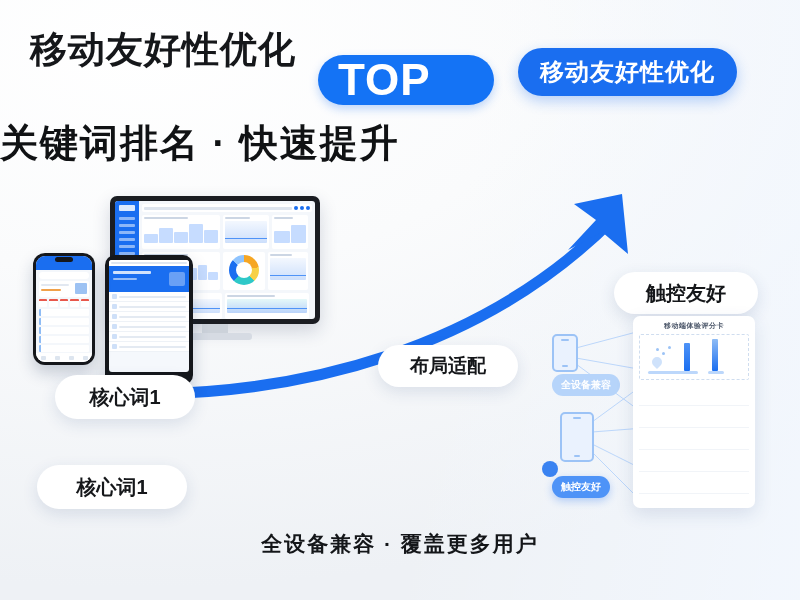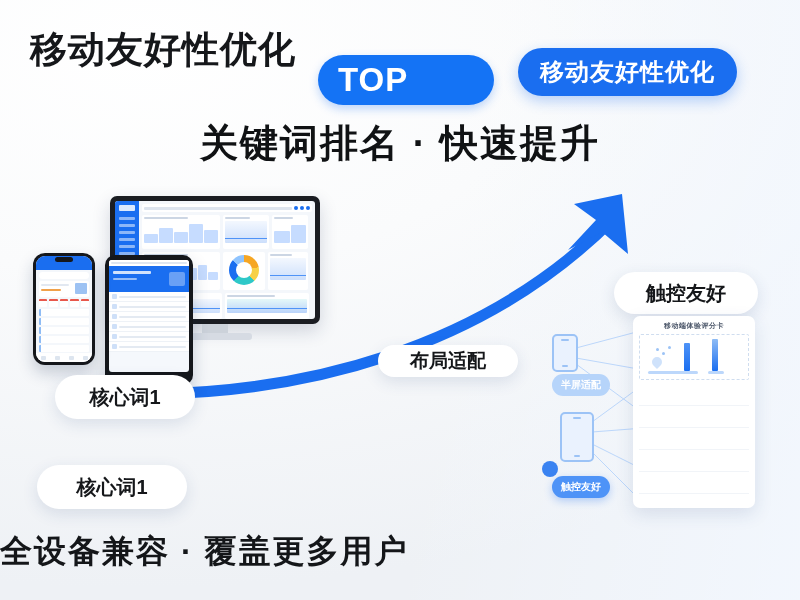--- a/index.html
+++ b/index.html
@@ -26,43 +26,43 @@
     font-size:37px;font-weight:bold;color:#15171a;letter-spacing:1px;
     white-space:nowrap;
   }
   .top-badge{
     position:absolute;left:318px;top:55px;
     height:50px;width:176px;border-radius:26px;background:#1473f5;
     box-shadow:0 4px 10px rgba(25,110,240,.28);
     display:flex;align-items:center;
   }
   .top-badge .tword{
-    color:#ffffff;font-size:33px;font-weight:bold;letter-spacing:1px;
+    color:#ffffff;font-size:44px;font-weight:bold;letter-spacing:1px;
     padding-left:20px;
   }
   .top-badge .tcircle{
     position:absolute;right:4px;top:3px;width:44px;height:44px;border-radius:50%;
     background:#ffffff;display:flex;align-items:center;justify-content:center;
     color:#111;font-size:25px;font-weight:bold;
   }
   .tag-pill{
     position:absolute;left:518px;top:48px;
     height:48px;padding:0 22px;border-radius:25px;background:#1a6ef0;
     display:flex;align-items:center;justify-content:center;
     color:#fff;font-size:24px;font-weight:bold;letter-spacing:1px;
     box-shadow:0 5px 14px rgba(25,110,240,.3);
     white-space:nowrap;
   }
   .h2{
-    position:absolute;left:0;right:0;top:118px;text-align:center;
+    position:absolute;left:0;right:0;top:118px;
     font-size:38px;font-weight:bold;color:#101214;letter-spacing:2px;
   }
   .footline{
-    position:absolute;left:0;right:0;top:530px;
-    font-size:32px;font-weight:bold;color:#141619;letter-spacing:2px;
+    position:absolute;left:0;right:0;top:530px;text-align:center;
+    font-size:21px;font-weight:bold;color:#141619;letter-spacing:2px;
   }
 
   
   .arrow{position:absolute;left:150px;top:180px;width:560px;height:230px;}
 
   
   .monitor{position:absolute;left:110px;top:196px;width:210px;height:145px;}
   .mon-screen{
     position:absolute;left:0;top:0;width:210px;height:128px;
     background:#1b1d22;border-radius:7px;padding:5px;box-sizing:border-box;
@@ -132,21 +132,21 @@
   .kpill{
     position:absolute;background:#ffffff;border-radius:22px;
     box-shadow:0 5px 16px rgba(40,70,120,.13);
     font-size:20px;font-weight:bold;color:#15171a;
     display:flex;align-items:center;justify-content:center;
     white-space:nowrap;
   }
   .kp1{left:55px;top:375px;width:140px;height:44px;}
   .kp2{left:196px;top:418px;width:150px;height:44px;}
   .kp3{left:37px;top:465px;width:150px;height:44px;}
-  .kp4{left:378px;top:345px;width:140px;height:32px;font-size:19px;}
+  .kp4{left:378px;top:345px;width:140px;height:42px;font-size:19px;}
 
   
   .touch-pill{
     position:absolute;left:614px;top:272px;width:144px;height:42px;
     background:#fff;border-radius:21px;box-shadow:0 5px 16px rgba(40,70,120,.14);
     display:flex;align-items:center;justify-content:center;
     font-size:20px;font-weight:bold;color:#15171a;
   }
   .scorecard{
     position:absolute;left:633px;top:316px;width:122px;height:192px;
@@ -368,21 +368,21 @@
       <path d="M52 114 L104 110"></path>
       <path d="M52 126 L104 152"></path>
       <path d="M52 134 L104 186"></path>
     </g>
   </svg>
   <div class="diagram">
     <div class="dv-phone small">
         <i></i>
         <u></u>
       </div>
-    <div class="bluepill bp1">半屏适配</div>
+    <div class="bluepill bp1">全设备兼容</div>
     <div class="dv-phone big">
         <i></i>
         <u></u>
       </div>
     <div class="touchdot"></div>
     <div class="bluepill bp2">触控友好</div>
   </div>
 
   <div class="touch-pill">触控友好</div>
 

